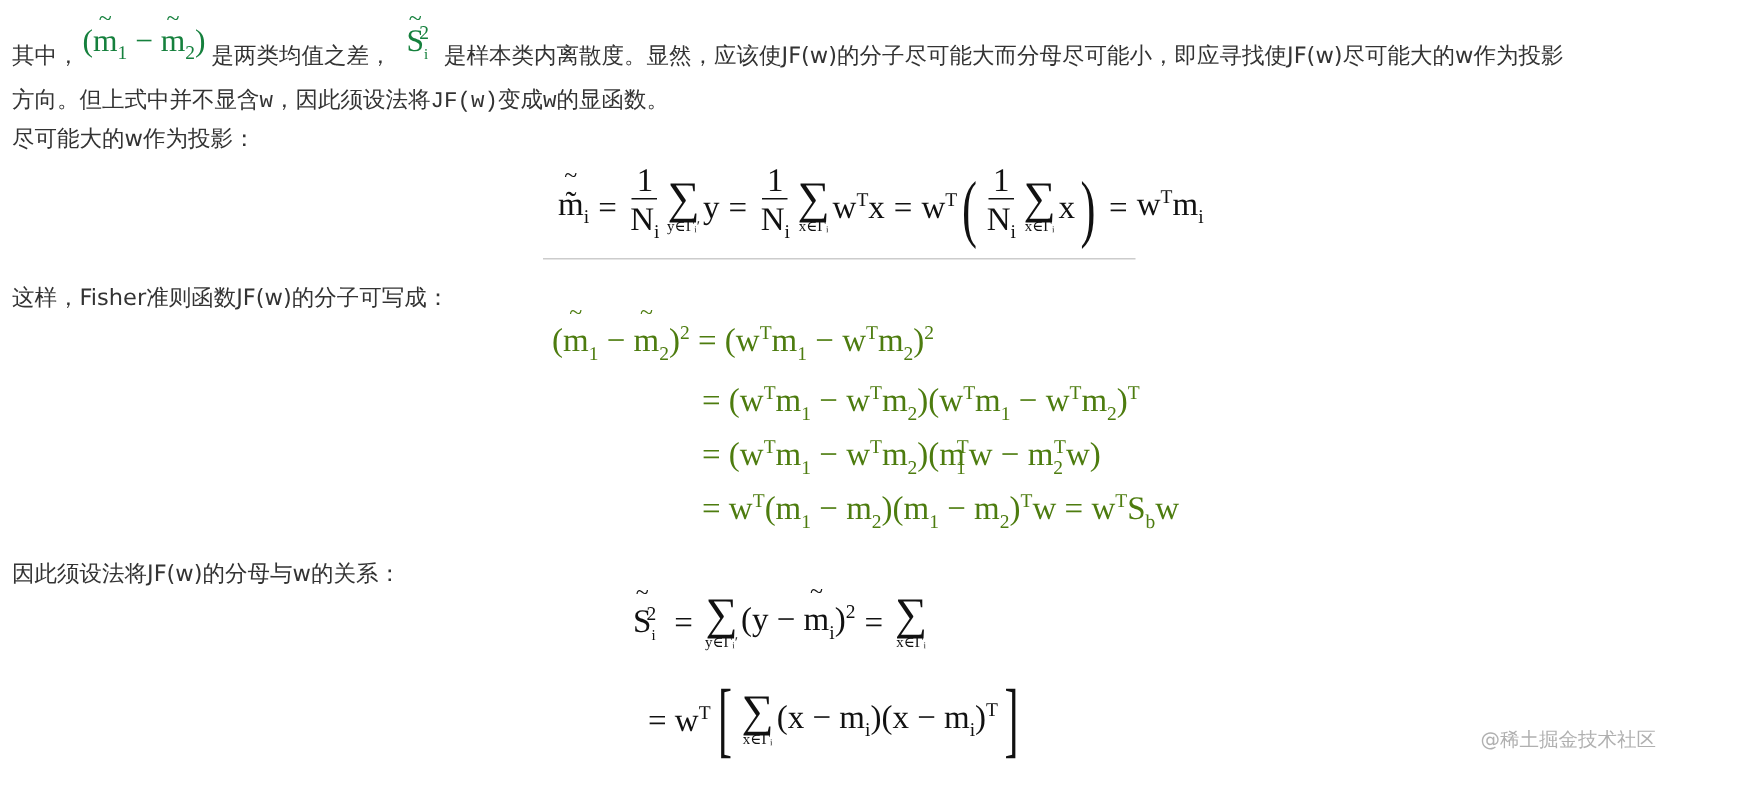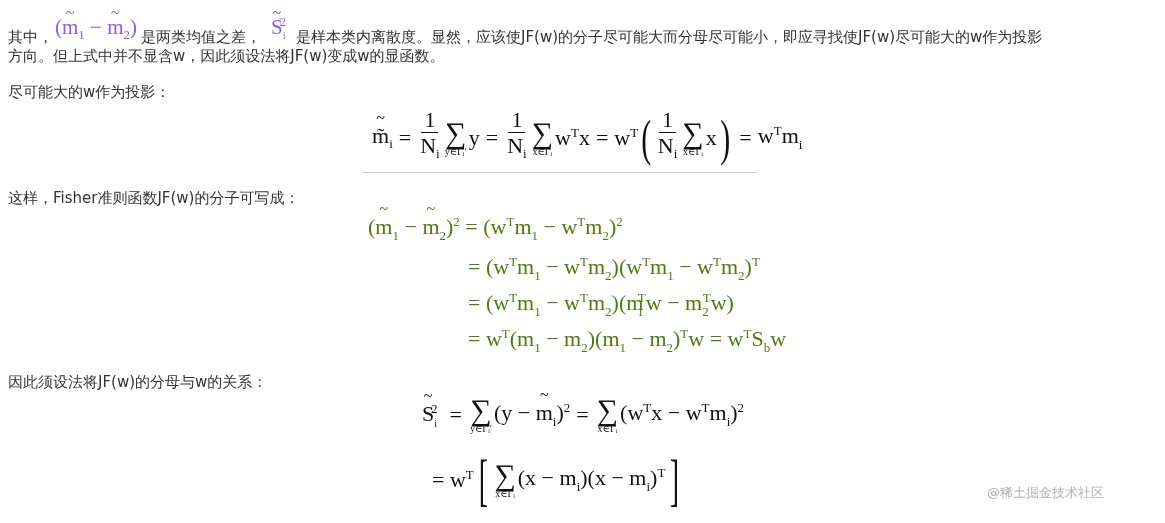--- a/index.html
+++ b/index.html
@@ -26,21 +26,21 @@
     .math {
       font-family: "Liberation Serif", "DejaVu Serif", serif;
       color: #111111;
       font-size: 22px;
       white-space: nowrap;
     }
     .math sub, .math sup { font-size: 13px; }
     .inline-math {
       font-family: "Liberation Serif", "DejaVu Serif", serif;
       font-size: 21px;
-      color: #8b5cf6;
+      color: #15803d;
       position: relative;
       top: -8px;
       margin: 0 4px 0 2px;
     }
     .inline-math sub { font-size: 13px; }
     .inline-math sup { font-size: 13px; }
 
     .tilde {
       position: relative;
       display: inline-block;
@@ -128,21 +128,21 @@
       white-space: nowrap;
       font-family: "DejaVu Sans", sans-serif;
     }
   </style>
 </head>
 <body>
 
 <div class="para" style="top:18px;">
   <span>其中，</span><span class="inline-math">(<span class="tilde">m</span><sub>1</sub> − <span class="tilde">m</span><sub>2</sub>)</span><span>是两类均值之差，</span><span class="inline-math" style="margin-left:10px;"><span class="tilde">S</span><sub style="font-size:10px;">i</sub><sup style="position:relative;left:-6px;">2</sup></span><span>是样本类内离散度。显然，应该使JF(w)的分子尽可能大而分母尽可能小，即应寻找使JF(w)尽可能大的w作为投影</span>
 </div>
-<div class="para" style="top:44px;">方向。但上式中并不显含w，因此须设法将JF(w)变成w的显函数。</div>
+<div class="para" style="top:56px;font-family:Liberation Mono, monospace;">方向。但上式中并不显含w，因此须设法将JF(w)变成w的显函数。</div>
 
 <div class="para" style="top:80px;">尽可能大的w作为投影：</div>
 
 <div class="eq-block math" style="left:372px; top:108px; height:60px;">
   <span><span class="tilde">m̃</span><sub>i</sub></span>
   <span style="margin:0 6px;">=</span>
   <span class="frac">
     <span class="num">1</span>
     <span class="den"><span>N</span><sub>i</sub></span>
   </span>
@@ -202,21 +202,20 @@
   <span class="sum">
     <span class="sigma">∑</span>
     <span class="under">y∈Γᵢ′</span>
   </span>
   <span>(y − <span class="tilde">m</span><sub>i</sub>)<sup>2</sup></span>
   <span style="margin:0 6px;">=</span>
   <span class="sum">
     <span class="sigma">∑</span>
     <span class="under">x∈Γᵢ</span>
   </span>
-  <span>(w<sup>T</sup>x − w<sup>T</sup>m<sub>i</sub>)<sup>2</sup></span>
 </div>
 
 <div class="eq-block math" style="left:432px; top:452px;">
   <span>= w<sup>T</sup></span>
   <span class="bigbracket">[</span>
   <span class="sum">
     <span class="sigma">∑</span>
     <span class="under">x∈Γᵢ</span>
   </span>
   <span>(x − m<sub>i</sub>)(x − m<sub>i</sub>)<sup>T</sup></span>

